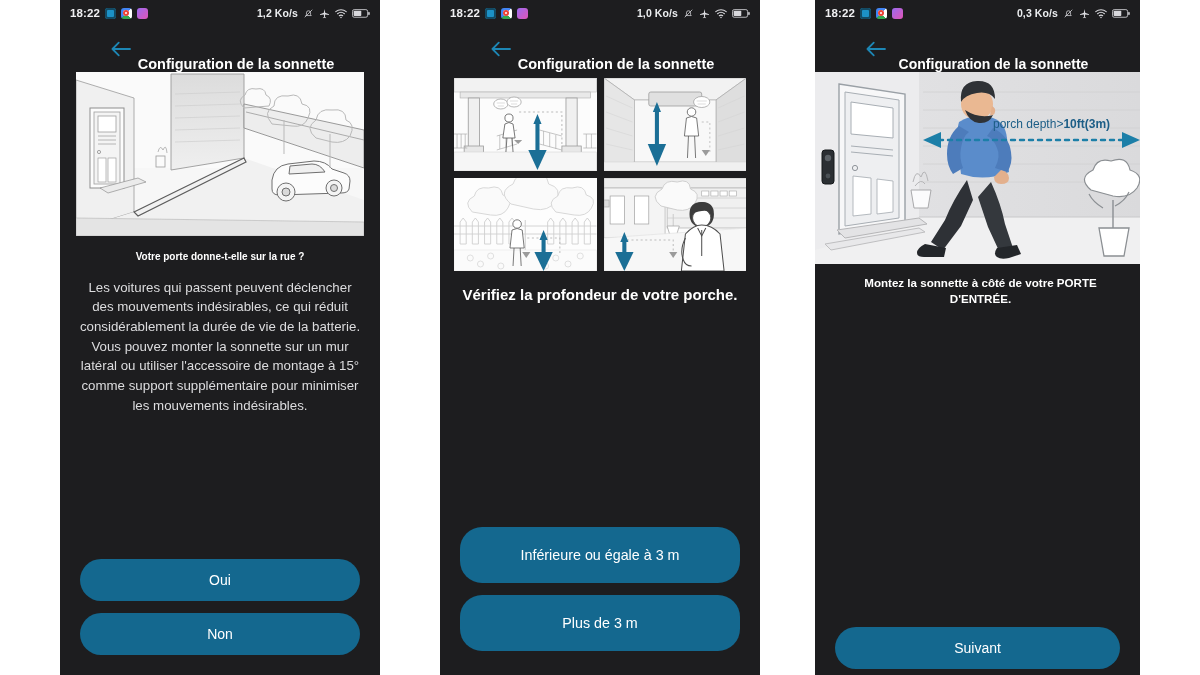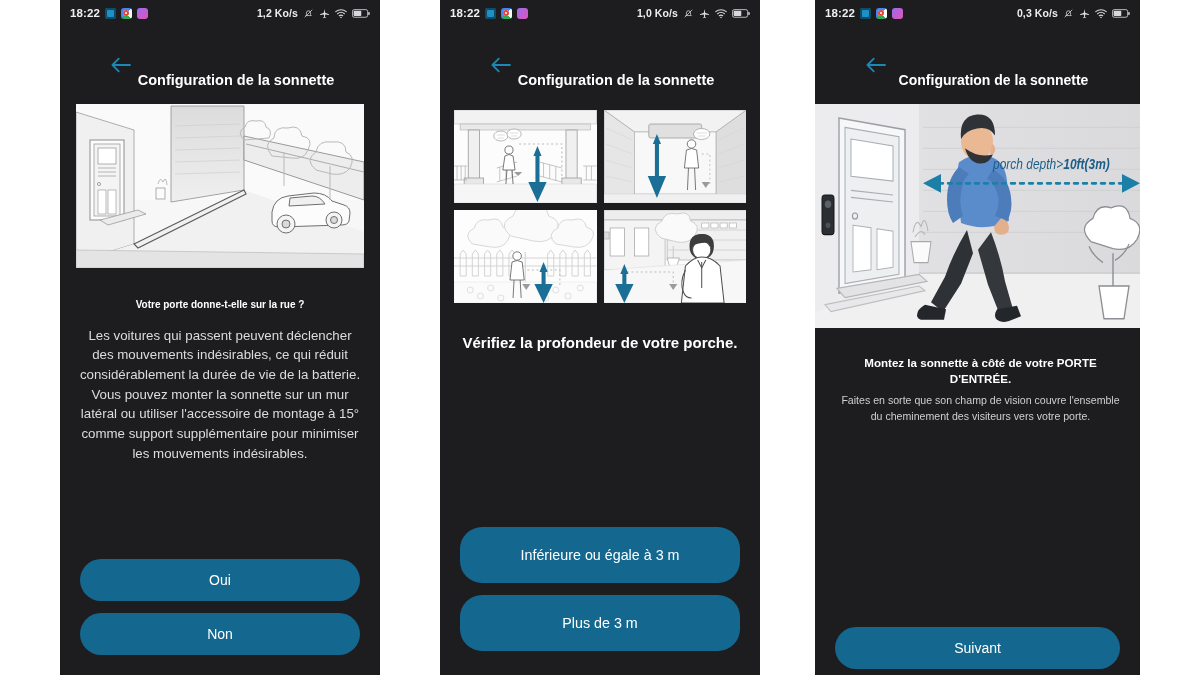--- a/index.html
+++ b/index.html
@@ -9,21 +9,20 @@
     font-family: "Liberation Sans", sans-serif;
     overflow: hidden;
   }
   .stage { position: relative; width: 1200px; height: 675px; background: #fff; }
 
   .phone {
     position: absolute; top: 0; height: 675px;
     background: #1d1d1f;
     display: flex; flex-direction: column;
     overflow: hidden;
-    gap: 16px;
   }
   #phone1 { left: 60px;  width: 320px; }
   #phone2 { left: 440px; width: 320px; }
   #phone3 { left: 815px; width: 325px; }
 
   
   .statusbar {
     height: 26px; flex: 0 0 26px;
     display: flex; align-items: center;
     padding: 0 10px;
@@ -69,21 +68,21 @@
   }
   #phone3 .title { font-size: 14px; }
 
   
   .hero { padding: 0 16px; }
   .hero-inner {
     width: 100%; height: 164px; overflow: hidden;
     background: #f3f3f3; position: relative;
   }
   #phone3 .hero { padding: 0; }
-  #phone3 .hero-inner { height: 224px; font-style: italic; }
+  #phone3 .hero-inner { height: 192px; }
 
   
   .grid4 {
     padding: 6px 14px 0 14px;
     display: grid; grid-template-columns: 1fr 1fr;
     gap: 7px;
   }
   .thumb {
     height: 93px; background: #fbfbfb; overflow: hidden; position: relative;
   }
@@ -657,21 +656,20 @@
             <polygon points="108,68 126,60 126,76" fill="#1c7fa8"></polygon>
             <polygon points="325,68 307,60 307,76" fill="#1c7fa8"></polygon>
             <text x="178" y="56" font-family="Liberation Sans, sans-serif" font-size="12" fill="#1c5d86">porch depth&gt;<tspan font-weight="bold">10ft(3m)</tspan></text>
           </g>
         </svg>
       </div>
     </div>
 
     <div class="textblock">
       <div class="q-title">Montez la sonnette à côté de votre PORTE D'ENTRÉE.</div>
-      <div class="q-body">Faites en sorte que son champ de vision couvre l'ensemble du cheminement des visiteurs vers votre porte.</div>
     </div>
 
     <div class="btn-area">
       <button class="btn">Suivant</button>
     </div>
   </div>
 
 </div>
 
 </body></html>

